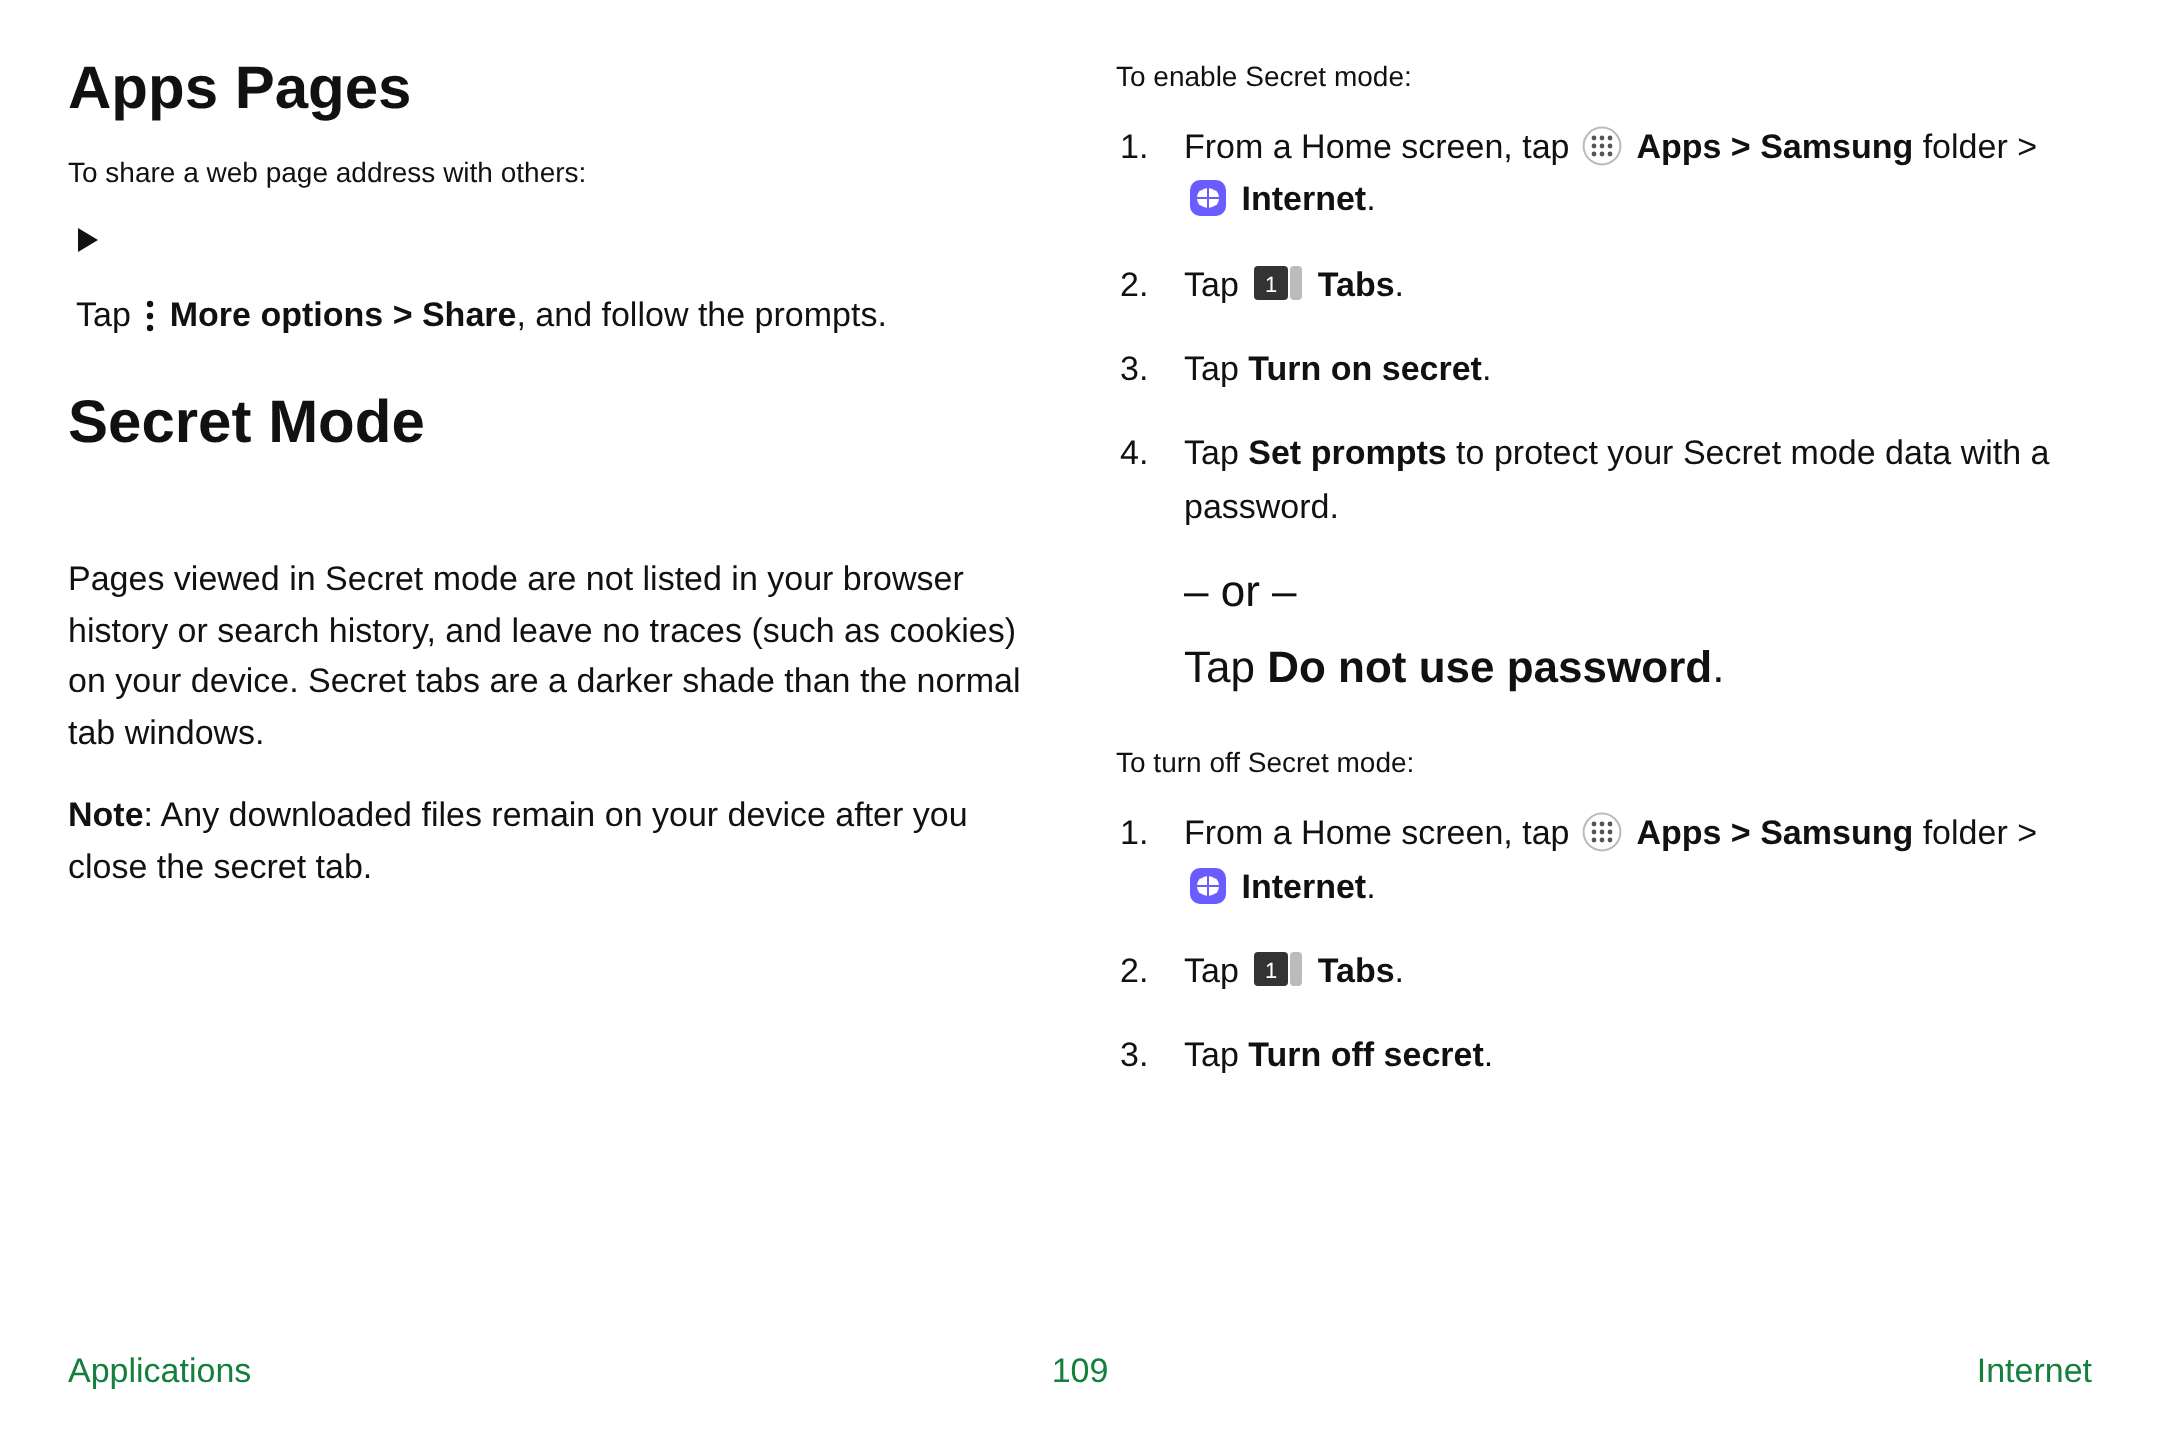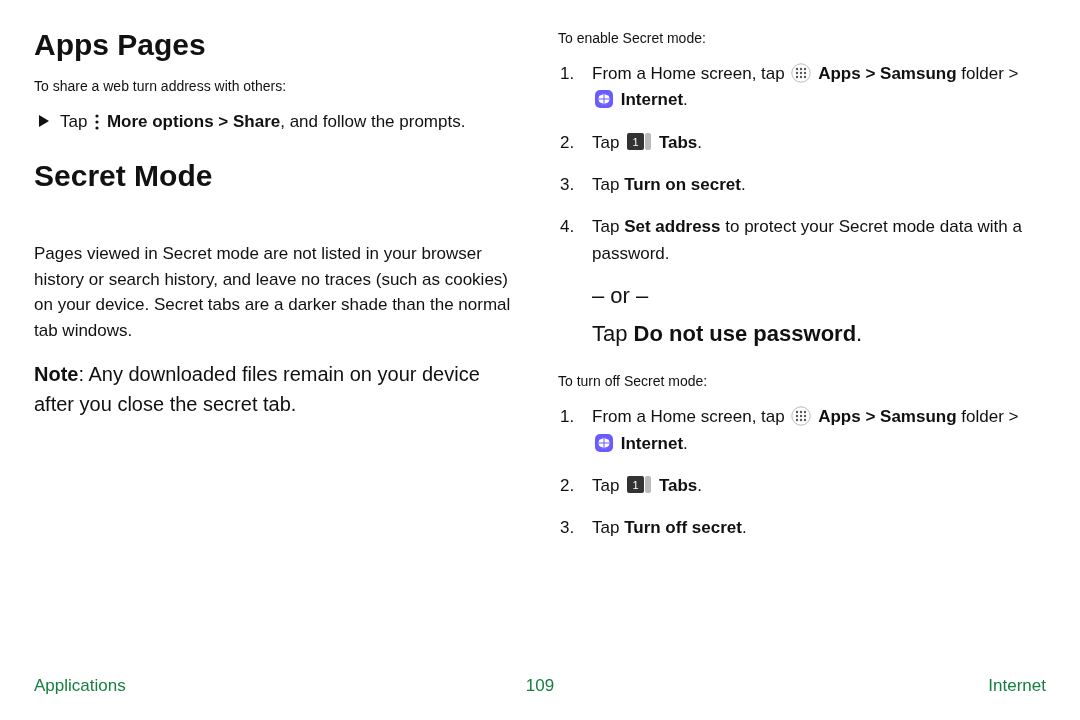--- a/index.html
+++ b/index.html
@@ -32,30 +32,31 @@
     line-height: 1.5;
     margin-bottom: 12px;
   }
   .para {
     font-size: 17px;
     line-height: 1.5;
     margin-bottom: 16px;
     margin-top: 48px;
   }
   .note-line {
-    font-size: 20px;
+    font-size: 17px;
     line-height: 1.5;
     margin-bottom: 0;
   }
   .bold { font-weight: 700; }
   .bullet-row {
     display: flex;
     align-items: flex-start;
     gap: 10px;
     margin: 0 0 16px 4px;
+    flex-direction: column;
   }
   .bullet-mark {
     font-size: 15px;
     line-height: 1.6;
     padding-top: 2px;
   }
   .bullet-body, .step-body {
     font-size: 17px;
     line-height: 1.55;
     flex: 1;
@@ -102,21 +103,21 @@
     text-align: center;
   }
 </style>
 </head>
 <body>
 
 <div class="page">
 
   <div class="col">
     <h2 class="section first">Apps Pages</h2>
-    <p class="intro">To share a web turn address with others:</p>
+    <p class="intro">To share a web page address with others:</p>
 
     <div class="bullet-row">
       <span class="bullet-mark">
         <svg width="12" height="14" viewBox="0 0 12 14">
             <polygon points="1,1 11,7 1,13" fill="#111"></polygon>
           </svg>
       </span>
       <span class="bullet-body">
         <span>Tap </span>
         <span class="icon">
@@ -191,21 +192,21 @@
       <li>
         <span class="num">3.</span>
         <span class="step-body">
           <span>Tap </span><span class="bold">Turn on secret</span><span>.</span>
         </span>
       </li>
 
       <li>
         <span class="num">4.</span>
         <span class="step-body">
-          <span>Tap </span><span class="bold">Set address</span><span> to protect your Secret mode data with a password.</span>
+          <span>Tap </span><span class="bold">Set prompts</span><span> to protect your Secret mode data with a password.</span>
           <div class="substep" style="margin-left:0; margin-top:12px;">– or –</div>
           <div class="substep" style="margin-left:0; ">
             <span>Tap </span><span class="bold">Do not use password</span><span>.</span>
           </div>
         </span>
       </li>
     </ol>
 
     <p class="intro" style="margin-top:6px;">To turn off Secret mode:</p>
 

